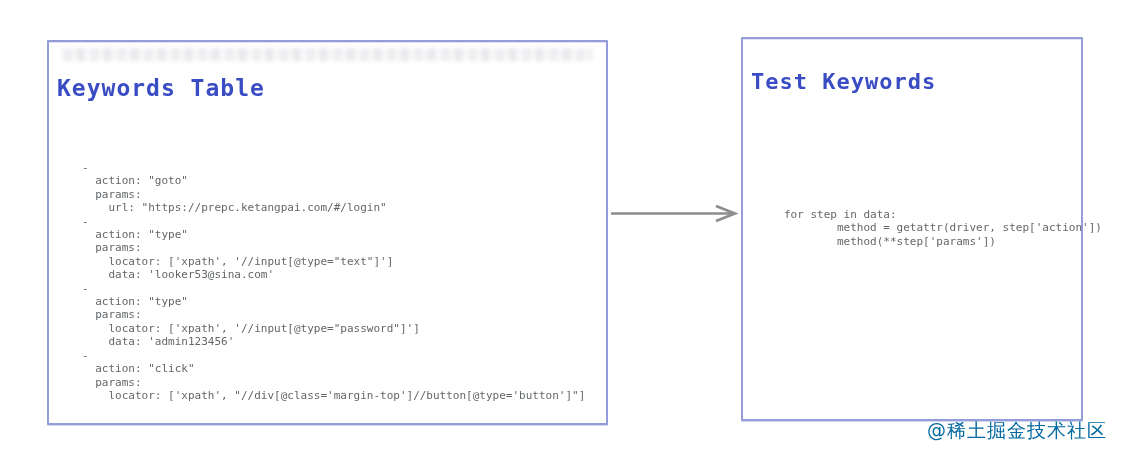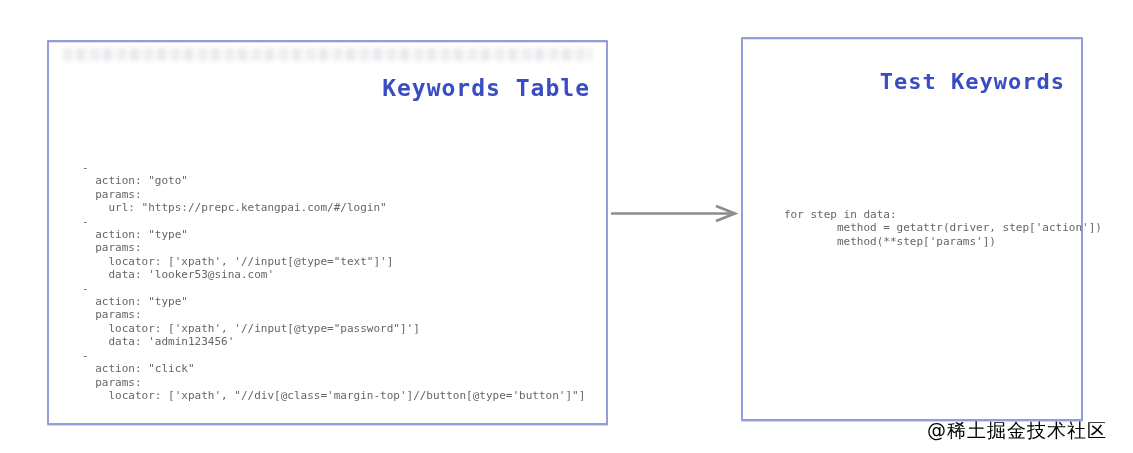--- a/index.html
+++ b/index.html
@@ -29,22 +29,22 @@
     width: 561px;
     height: 385px;
   }
   .panel-right {
     left: 741px;
     top: 37px;
     width: 342px;
     height: 384px;
   }
   .panel-title {
-    margin: 16px;
-    text-align: right;
+    margin: 8px;
+    text-align: left;
     font-family: "DejaVu Sans Mono", "Liberation Mono", monospace;
     font-weight: bold;
     color: #3a4cc4;
     letter-spacing: 1px;
   }
   .panel-left .panel-title {
     margin-top: 33px;
     font-size: 23px;
   }
   .panel-right .panel-title {
@@ -92,21 +92,21 @@
     top: 203px;
     width: 132px;
     height: 21px;
   }
   .watermark {
     position: absolute;
     right: 26px;
     bottom: 9px;
     font-size: 19px;
     letter-spacing: 1px;
-    color: #000000;
+    color: #0369a1;
     font-family: "DejaVu Sans", "Liberation Sans", sans-serif;
   }
 </style>
 </head>
 <body>
 
 <div class="canvas">
 
   <div class="panel panel-left">
     <div class="blur-strip"></div>

